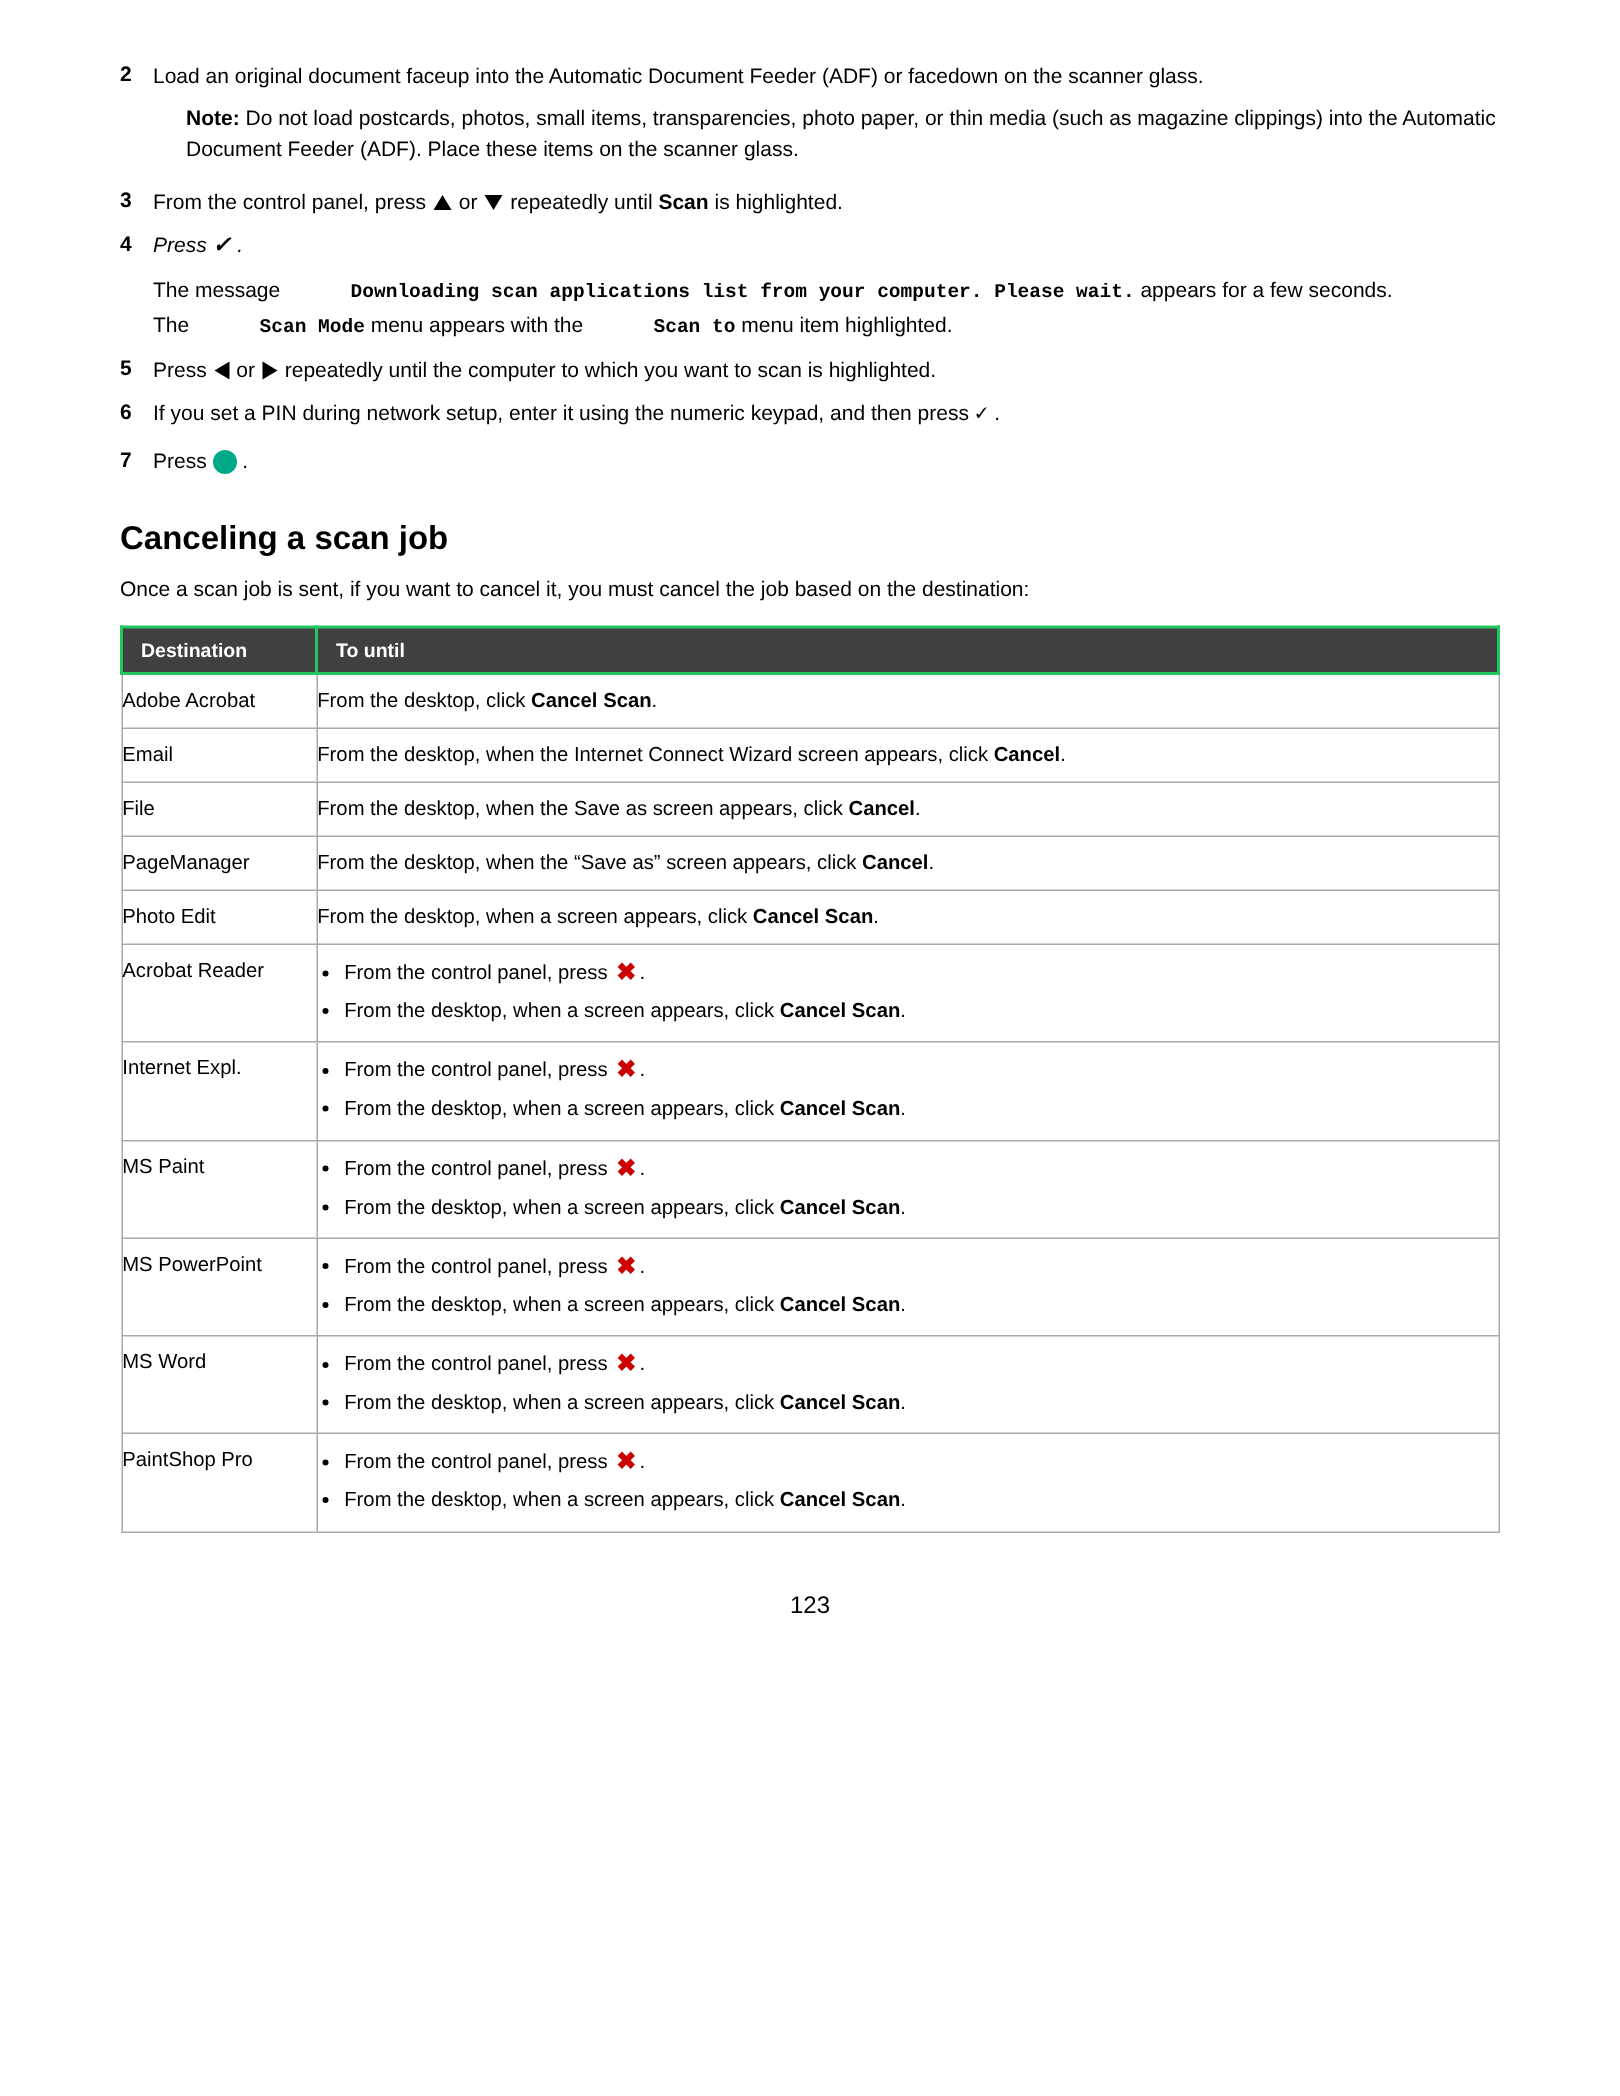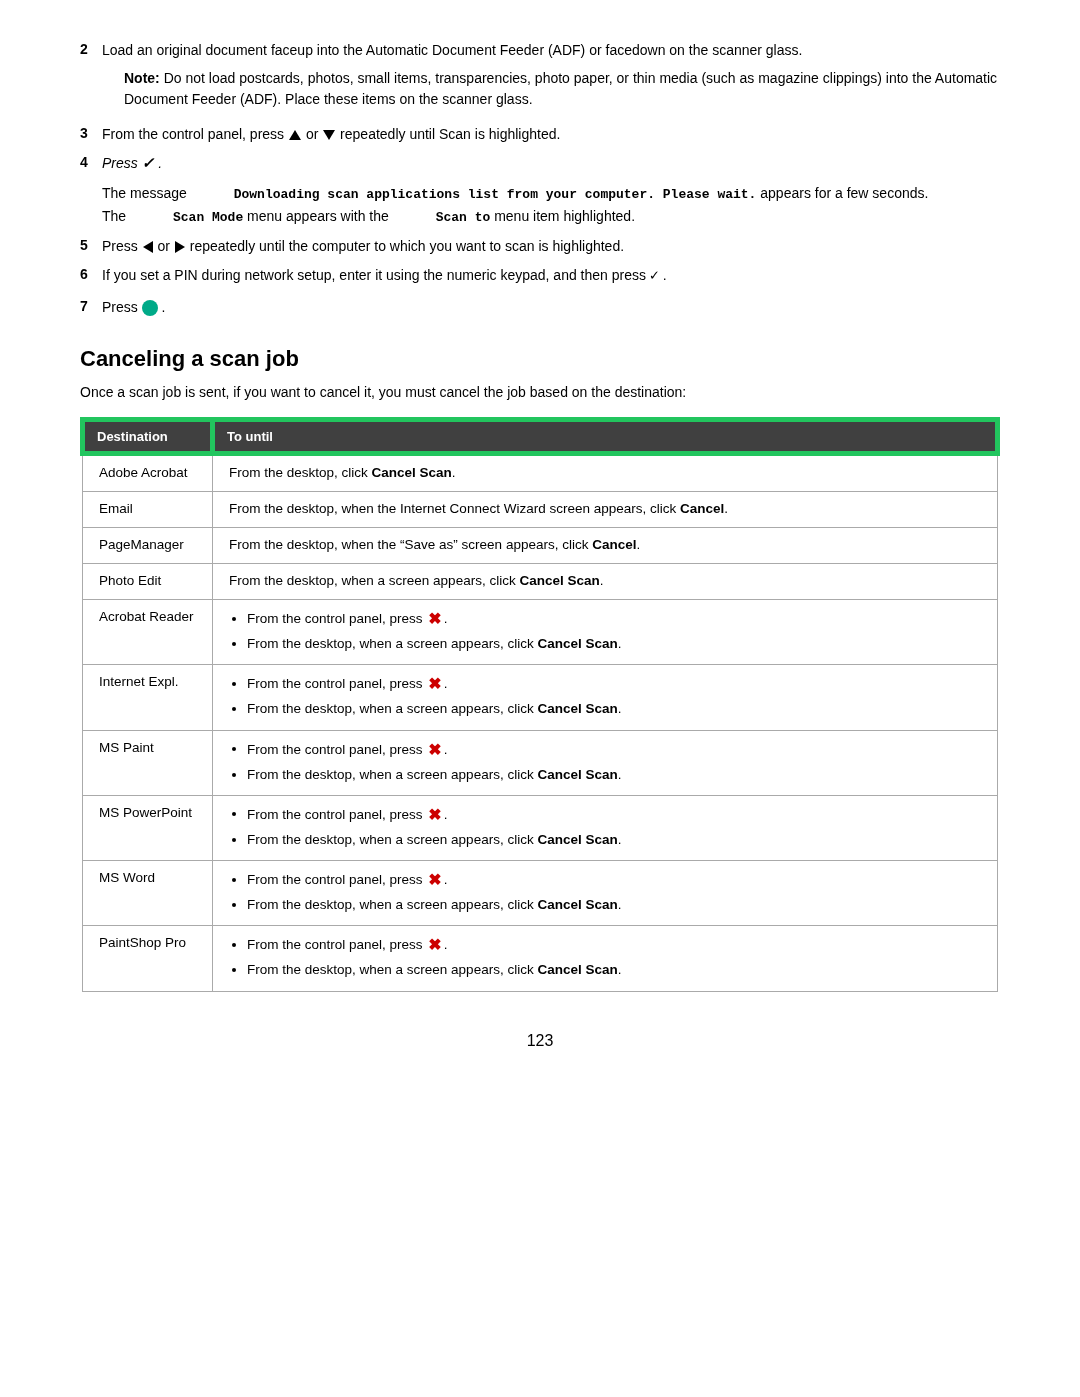--- a/index.html
+++ b/index.html
@@ -113,26 +113,26 @@
       margin-top: 4px;
     }
 
     .cancel-table th {
       background: #404040;
       color: #ffffff;
       font-weight: bold;
       font-size: 13px;
       padding: 7px 12px;
       text-align: left;
-      border: 5px solid #22c55e;
+      border: 2px solid #22c55e;
     }
 
     .cancel-table td {
       border: 1px solid #aaa;
-      padding: 7px 16px;
+      padding: 7px 0;
       vertical-align: top;
       line-height: 1.55;
       font-size: 13.5px;
     }
 
     .cancel-table td:first-child {
       width: 130px;
       font-size: 13.5px;
     }
 
@@ -190,21 +190,21 @@
         <tr>
       <td style="width:22px; vertical-align:top; padding-top:1px;">
         <span style="font-weight:bold;">3</span>
       </td>
       <td style="vertical-align:top; line-height:1.55;">
         <span>From the control panel, press</span>
         <span class="arrow-up"></span>
         <span> or </span>
         <span class="arrow-down"></span>
         <span> repeatedly until </span>
-        <span style="font-weight:normal;margin-top:24px;">Scan</span>
+        <span style="font-weight:bold;margin-top:24px;">Scan</span>
         <span> is highlighted.</span>
       </td>
     </tr>
   </tbody>
     </table>
 </div>
 
 <div class="step-row" style="margin-top:8px;">
   <table style="width:100%; border-collapse:collapse;">
     <tbody>
@@ -299,20 +299,24 @@
       <td>Adobe Acrobat</td>
       <td>From the desktop, click <strong>Cancel Scan</strong>.</td>
     </tr>
 
 
     <tr>
       <td>Email</td>
       <td>From the desktop, when the Internet Connect Wizard screen appears, click <strong>Cancel</strong>.</td>
     </tr>
 
+    <tr>
+      <td>File</td>
+      <td>From the desktop, when the Save as screen appears, click <strong>Cancel</strong>.</td>
+    </tr>
 
     <tr>
       <td>PageManager</td>
       <td>From the desktop, when the “Save as” screen appears, click <strong>Cancel</strong>.</td>
     </tr>
 
     <tr>
       <td>Photo Edit</td>
       <td>From the desktop, when a screen appears, click <strong>Cancel Scan</strong>.</td>
     </tr>

